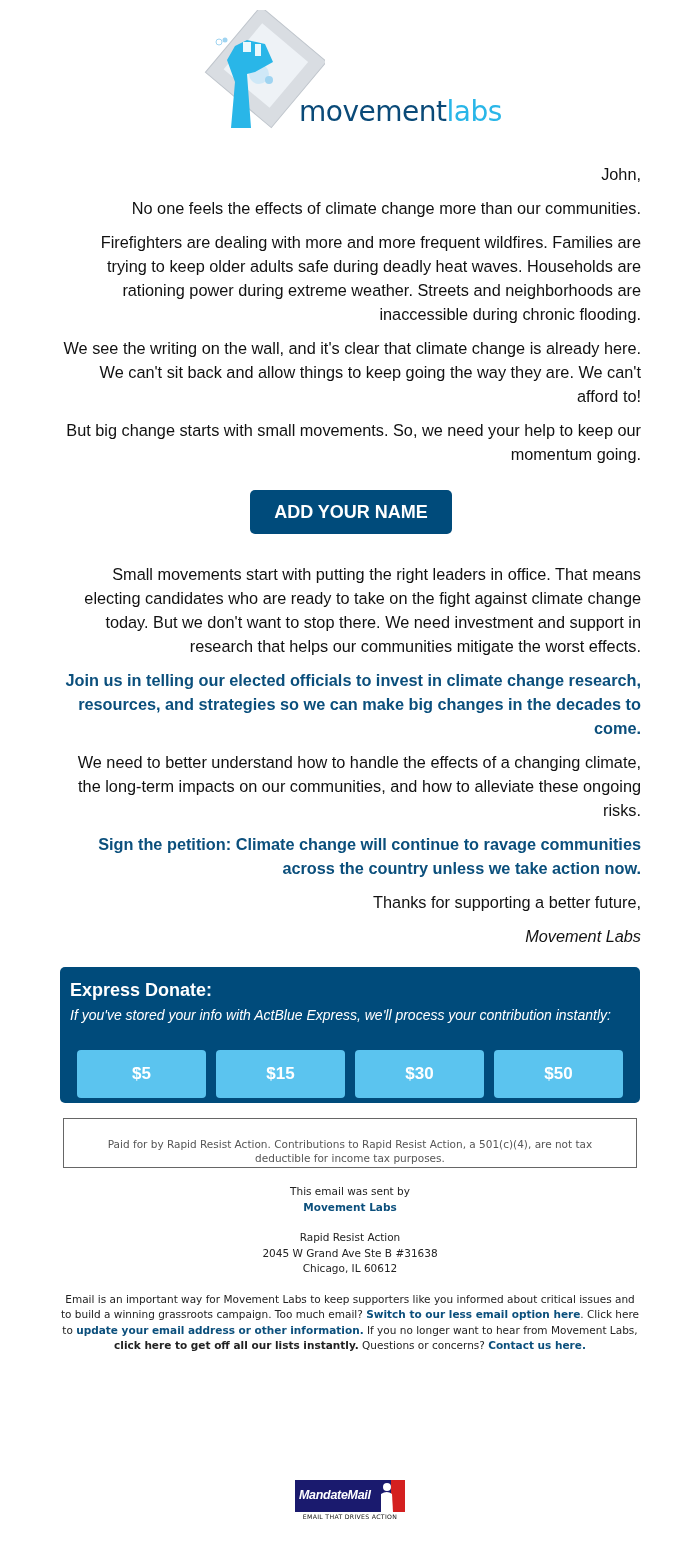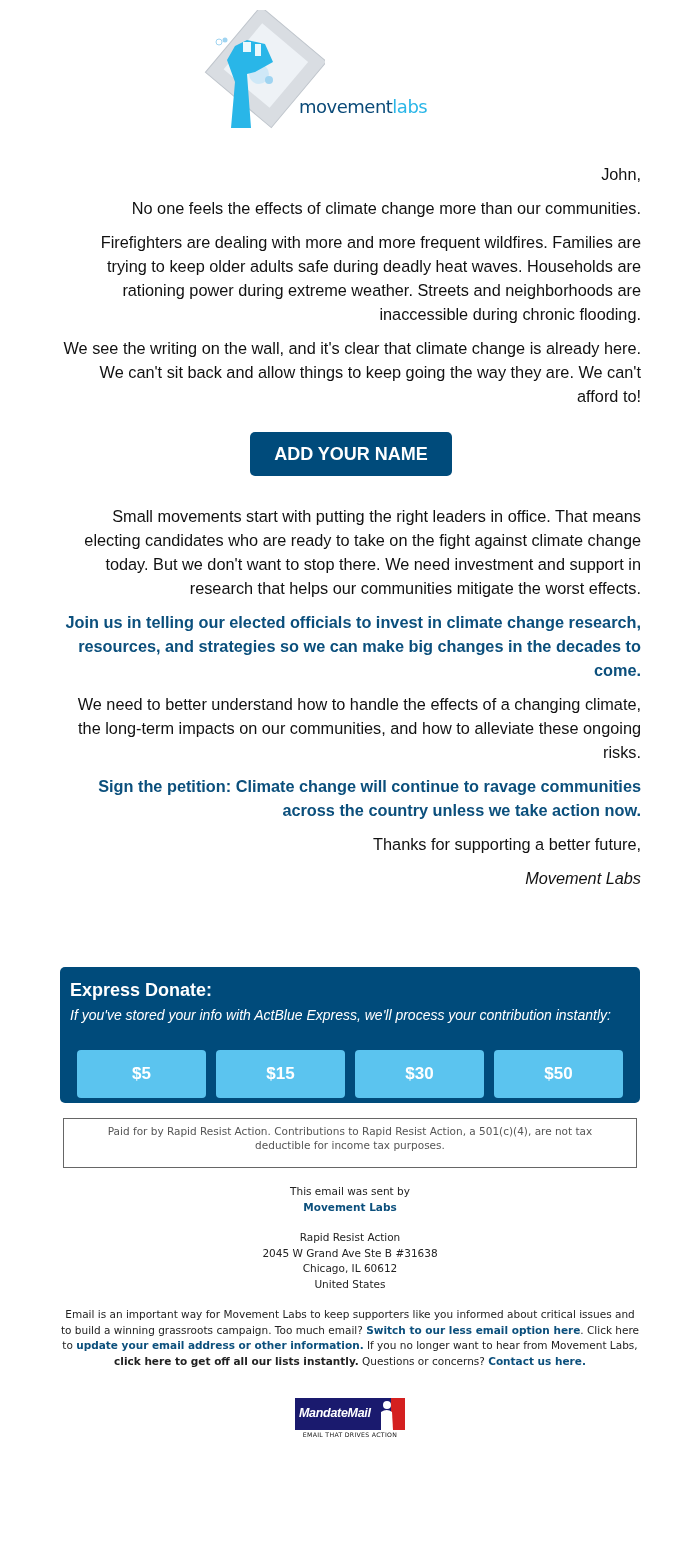--- a/index.html
+++ b/index.html
@@ -1,48 +1,48 @@
 <!DOCTYPE html>
 <html><head>
 <meta charset="utf-8">
 <style>
   * { box-sizing: border-box; }
   html, body { margin: 0; padding: 0; background: #ffffff; }
   body { width: 700px; height: 1553px; position: relative; overflow: hidden; font-family: "Liberation Sans", sans-serif; color: #111111; }
 
   .logo-wrap { position: absolute; left: 195px; top: 10px; width: 310px; height: 130px; }
-  .logo-wordmark { position: absolute; left: 104px; top: 88px; font-family: "DejaVu Sans", sans-serif; font-size: 18px; letter-spacing: -0.5px; line-height: 1; text-align: right; }
+  .logo-wordmark { position: absolute; left: 104px; top: 88px; font-family: "DejaVu Sans", sans-serif; font-size: 28px; letter-spacing: -0.5px; line-height: 1; text-align: right; }
   .logo-wordmark .movement { color: #0a4a78; font-weight: normal; }
   .logo-wordmark .labs { color: #29b6e8; }
 
   .content { position: absolute; left: 61px; top: 162px; width: 580px; font-size: 16.3px; line-height: 24px; }
   .content p { margin: 0 0 10px 0; text-align: right; }
   .greeting { margin-bottom: 10px; }
   .bold { font-weight: normal; }
   .blue-link { color: #0b4f7c; font-weight: bold; text-decoration: none; cursor: pointer; }
   .italic { font-style: italic; }
 
   .cta-wrap { text-align: center; margin: 24px 0 28px 0; }
   .cta-btn { display: inline-block; background: #004b7b; color: #ffffff; font-weight: bold; font-size: 18px; padding: 0 24px; height: 44px; line-height: 44px; border-radius: 5px; cursor: pointer; letter-spacing: 0; }
 
   .donate-box { position: absolute; left: 60px; top: 967px; width: 580px; height: 136px; background: #004b7b; border-radius: 5px; padding: 12px 10px 13px 10px; color: #ffffff; }
   .donate-title { font-weight: bold; font-size: 18px; line-height: 22px; }
   .donate-sub { font-style: italic; font-size: 14px; line-height: 20px; margin-top: 4px; }
   .donate-row { position: absolute; left: 17px; top: 83px; display: flex; gap: 10px; }
   .donate-btn { width: 129px; height: 48px; background: #5bc4ef; border-radius: 4px; color: #ffffff; font-weight: bold; font-size: 17px; display: flex; align-items: center; justify-content: center; cursor: pointer; }
 
-  .disclaimer { position: absolute; left: 63px; top: 1118px; width: 574px; height: 50px; border: 1px solid #666666; font-family: "DejaVu Sans", sans-serif; font-size: 10.5px; line-height: 14px; color: #555555; text-align: center; padding-top: 5px; }
+  .disclaimer { position: absolute; left: 63px; top: 1118px; width: 574px; height: 50px; border: 1px solid #666666; font-family: "DejaVu Sans", sans-serif; font-size: 10.5px; line-height: 14px; color: #555555; text-align: center; padding-top: 18px; }
 
   .footer { position: absolute; left: 60px; top: 1184px; width: 580px; font-family: "DejaVu Sans", sans-serif; font-size: 10.5px; line-height: 15.5px; color: #222222; text-align: center; }
   .footer .link { color: #0b4f7c; font-weight: bold; cursor: pointer; }
   .footer .dark-bold { color: #222222; font-weight: bold; cursor: pointer; }
   .footer .gap { height: 15px; }
   .footer .para { margin-top: 15px; }
 
-  .mm-logo { position: absolute; left: 295px; top: 1398px; width: 110px; height: 42px; }
+  .mm-logo { position: absolute; left: 295px; top: 1480px; width: 110px; height: 42px; }
   .mm-top { position: absolute; left: 0; top: 0; width: 110px; height: 32px; background: #1a1a6e; }
   .mm-red { position: absolute; right: 0; top: 0; width: 14px; height: 32px; background: #d42020; }
   .mm-text { position: absolute; left: 4px; top: 8px; color: #ffffff; font-weight: bold; font-style: italic; font-size: 12.5px; letter-spacing: -0.3px; }
   .mm-tag { position: absolute; left: 0; top: 32px; width: 110px; height: 10px; background: #ffffff; color: #111; font-family: "DejaVu Sans", sans-serif; font-size: 6.2px; line-height: 10px; text-align: center; letter-spacing: 0.3px; }
 </style>
 </head>
 <body>
 
 <div class="logo-wrap">
   <svg width="130" height="130" viewBox="0 0 130 130" style="position:absolute;left:0;top:0;">
@@ -59,20 +59,21 @@
   <div class="logo-wordmark">
     <span class="movement">movement</span><span class="labs">labs</span>
   </div>
 </div>
 
 <div class="content">
   <p class="greeting">John,</p>
   <p class="bold">No one feels the effects of climate change more than our communities.</p>
   <p>Firefighters are dealing with more and more frequent wildfires. Families are trying to keep older adults safe during deadly heat waves. Households are rationing power during extreme weather. Streets and neighborhoods are inaccessible during chronic flooding.</p>
   <p>We see the writing on the wall, and it's clear that climate change is already here. We can't sit back and allow things to keep going the way they are. We can't afford to!</p>
+  <p>But big change starts with small movements. So, we need your help to keep our momentum going.</p>
 
   <div class="cta-wrap">
     <a class="cta-btn">ADD YOUR NAME</a>
   </div>
 
   <p>Small movements start with putting the right leaders in office. That means electing candidates who are ready to take on the fight against climate change today. But we don't want to stop there. We need investment and support in research that helps our communities mitigate the worst effects.</p>
   <p><a class="blue-link">Join us in telling our elected officials to invest in climate change research, resources, and strategies so we can make big changes in the decades to come.</a></p>
   <p>We need to better understand how to handle the effects of a changing climate, the long-term impacts on our communities, and how to alleviate these ongoing risks.</p>
   <p><a class="blue-link">Sign the petition: Climate change will continue to ravage communities across the country unless we take action now.</a></p>
   <p>Thanks for supporting a better future,</p>
@@ -95,21 +96,20 @@
   <div>deductible for income tax purposes.</div>
 </div>
 
 <div class="footer">
   <div>This email was sent by</div>
   <div class="link">Movement Labs</div>
   <div class="gap"></div>
   <div>Rapid Resist Action</div>
   <div>2045 W Grand Ave Ste B #31638</div>
   <div>Chicago, IL 60612</div>
-  <div>United States</div>
   <div class="para">
     <span>Email is an important way for Movement Labs to keep supporters like you informed about critical issues and to build a winning grassroots campaign. Too much email? </span><span class="link">Switch to our less email option here</span><span>. Click here to </span><span class="link">update your email address or other information.</span><span> If you no longer want to hear from Movement Labs, </span><span class="dark-bold">click here to get off all our lists instantly.</span><span> Questions or concerns? </span><span class="link">Contact us here.</span>
   </div>
 </div>
 
 <div class="mm-logo">
   <div class="mm-top"></div>
   <div class="mm-red"></div>
   <svg width="20" height="32" viewBox="0 0 20 32" style="position:absolute;left:80px;top:0;">
     <circle cx="12" cy="7" r="4" fill="#ffffff"></circle>

